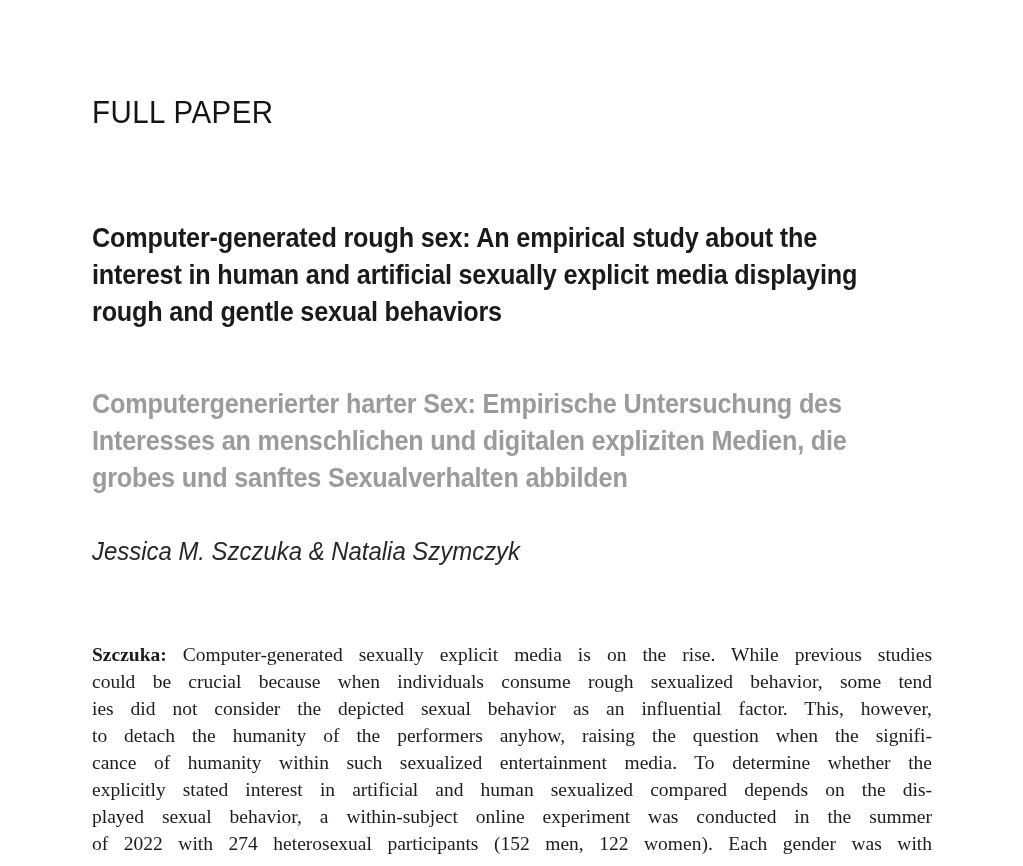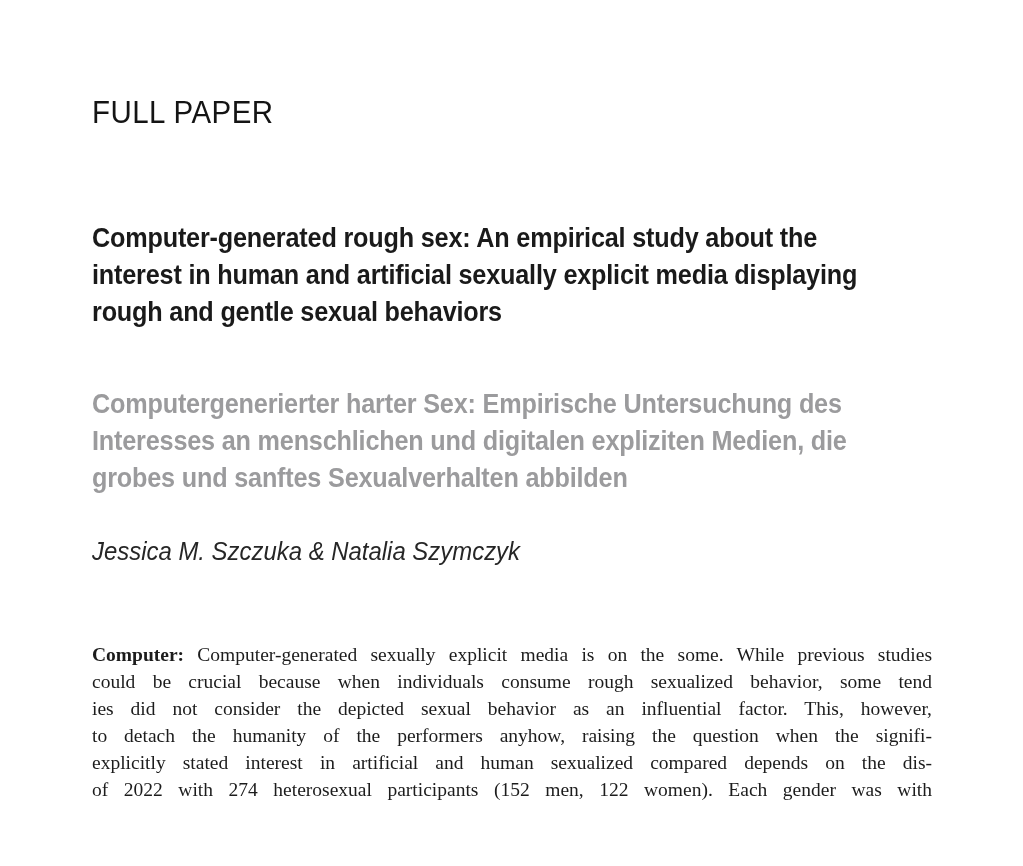--- a/index.html
+++ b/index.html
@@ -94,22 +94,24 @@
   <div class="title-block title-de">
     <div class="t-line">Computergenerierter harter Sex: Empirische Untersuchung des</div>
     <div class="t-line">Interesses an menschlichen und digitalen expliziten Medien, die</div>
     <div class="t-line">grobes und sanftes Sexualverhalten abbilden</div>
   </div>
 
   <div class="authors">Jessica M. Szczuka &amp; Natalia Szymczyk</div>
 
   <div class="abstract">
     <div class="abs-line">
-      <span class="abs-label">Computer:</span><span> Computer-generated sexually explicit media is on the some. While previous studies</span>
+      <span class="abs-label">Szczuka:</span><span> Computer-generated sexually explicit media is on the rise. While previous studies</span>
     </div>
     <div class="abs-line">could be crucial because when individuals consume rough sexualized behavior, some tend</div>
     <div class="abs-line">ies did not consider the depicted sexual behavior as an influential factor. This, however,</div>
     <div class="abs-line">to detach the humanity of the performers anyhow, raising the question when the signifi-</div>
+    <div class="abs-line">cance of humanity within such sexualized entertainment media. To determine whether the</div>
     <div class="abs-line">explicitly stated interest in artificial and human sexualized compared depends on the dis-</div>
+    <div class="abs-line">played sexual behavior, a within-subject online experiment was conducted in the summer</div>
     <div class="abs-line">of 2022 with 274 heterosexual participants (152 men, 122 women). Each gender was with</div>
   </div>
 
 </div>
 
 </body></html>

